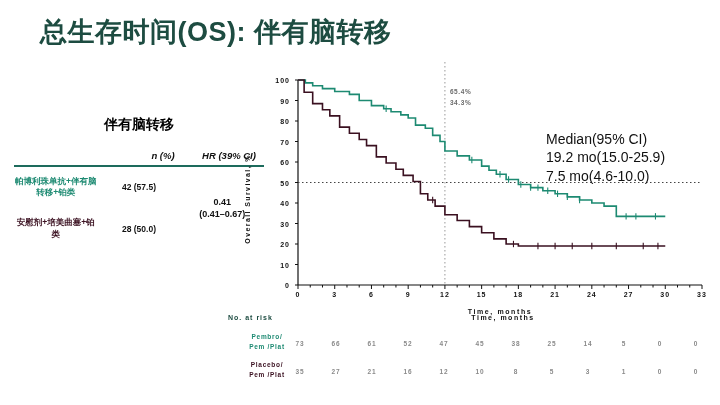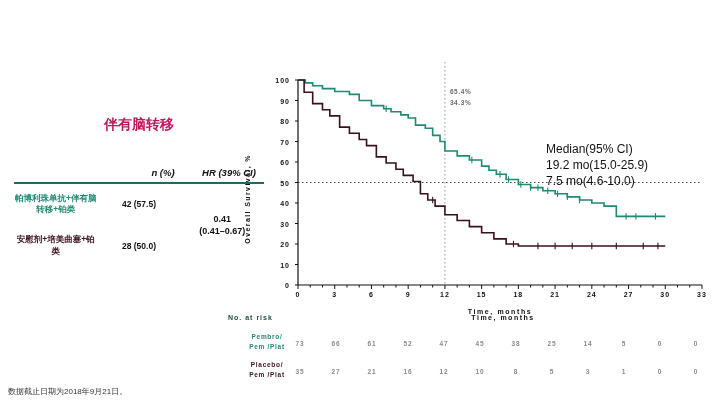--- a/index.html
+++ b/index.html
@@ -16,22 +16,22 @@
     position:absolute;left:40px;top:14px;
     font-size:27px;font-weight:bold;
     color:#1d4c41;
     letter-spacing:0.5px;
     white-space:nowrap;
   }
 
   
   .tbl-wrap{position:absolute;left:14px;top:116px;width:250px;}
   .tbl-title{
-    text-align:center;font-size:14px;font-weight:bold;color:#be185d;
-    margin-bottom:33px;
+    text-align:center;font-size:14px;font-weight:bold;color:#000000;
+    margin-bottom:16px;
   }
   .tbl{width:100%;border-collapse:collapse;table-layout:fixed;}
   .tbl th{
     font-size:9.5px;font-weight:bold;font-style:italic;color:#111;
     padding:0 0 4px 0;text-align:center;vertical-align:bottom;
   }
   .tbl th.c1{width:118px;}
   .tbl th.c2{width:62px;}
   .tbl th.c3{width:70px;}
   .rule{height:2px;background:#1d6b5c;}
@@ -70,22 +70,22 @@
   .xtickrow{position:absolute;left:52px;top:211px;width:404px;height:14px;}
   .xlab{
     position:absolute;left:52px;top:228px;width:404px;text-align:center;
     font-size:7px;font-weight:bold;color:#111;letter-spacing:1.6px;
   }
   .annot-12{
     position:absolute;font-size:6.5px;font-weight:bold;color:#6b6b6b;
     letter-spacing:0.6px;white-space:nowrap;
   }
   .median-box{
-    position:absolute;left:300px;top:62px;
-    font-size:12px;color:#111;line-height:1.32;white-space:nowrap;
+    position:absolute;left:300px;top:50px;
+    font-size:14px;color:#111;line-height:1.32;white-space:nowrap;
   }
 
   
   .risk{position:absolute;left:228px;top:314px;width:470px;height:74px;}
   .risk-title{
     position:absolute;left:0;top:0;font-size:7px;font-weight:bold;
     color:#1d4c41;letter-spacing:1px;
   }
   .risk-time{
     position:absolute;left:150px;top:0;width:250px;text-align:center;
@@ -101,20 +101,21 @@
   .risk-num{
     position:absolute;font-size:6.5px;font-weight:bold;color:#8a8a8a;
     letter-spacing:0.8px;transform:translateX(-50%);
   }
 </style>
 </head>
 <body>
 
 <div class="slide">
 
+  <div class="title">总生存时间(OS): 伴有脑转移</div>
 
   <div class="tbl-wrap">
     <div class="tbl-title">伴有脑转移</div>
     <table class="tbl">
       <thead>
         <tr>
           <th class="c1"></th>
           <th class="c2">n (%)</th>
           <th class="c3">HR (39% CI)</th>
         </tr>
@@ -132,21 +133,20 @@
           </td>
         </tr>
         <tr>
           <td class="c1 arm-dark">安慰剂+培美曲塞+铂类</td>
           <td class="c2">28 (50.0)</td>
         </tr>
       </tbody>
     </table>
   </div>
 
-  <div class="footer">数据截止日期为2018年9月21日。</div>
 
   <div class="chart">
     <div class="ylab">Overall Survival, %</div>
     <div class="ytickcol" id="yticks" style="height: 205px;">
         <div class="ytick" style="top: 205px;">0</div>
         <div class="ytick" style="top: 184.5px;">10</div>
         <div class="ytick" style="top: 164px;">20</div>
         <div class="ytick" style="top: 143.5px;">30</div>
         <div class="ytick" style="top: 123px;">40</div>
         <div class="ytick" style="top: 102.5px;">50</div>

